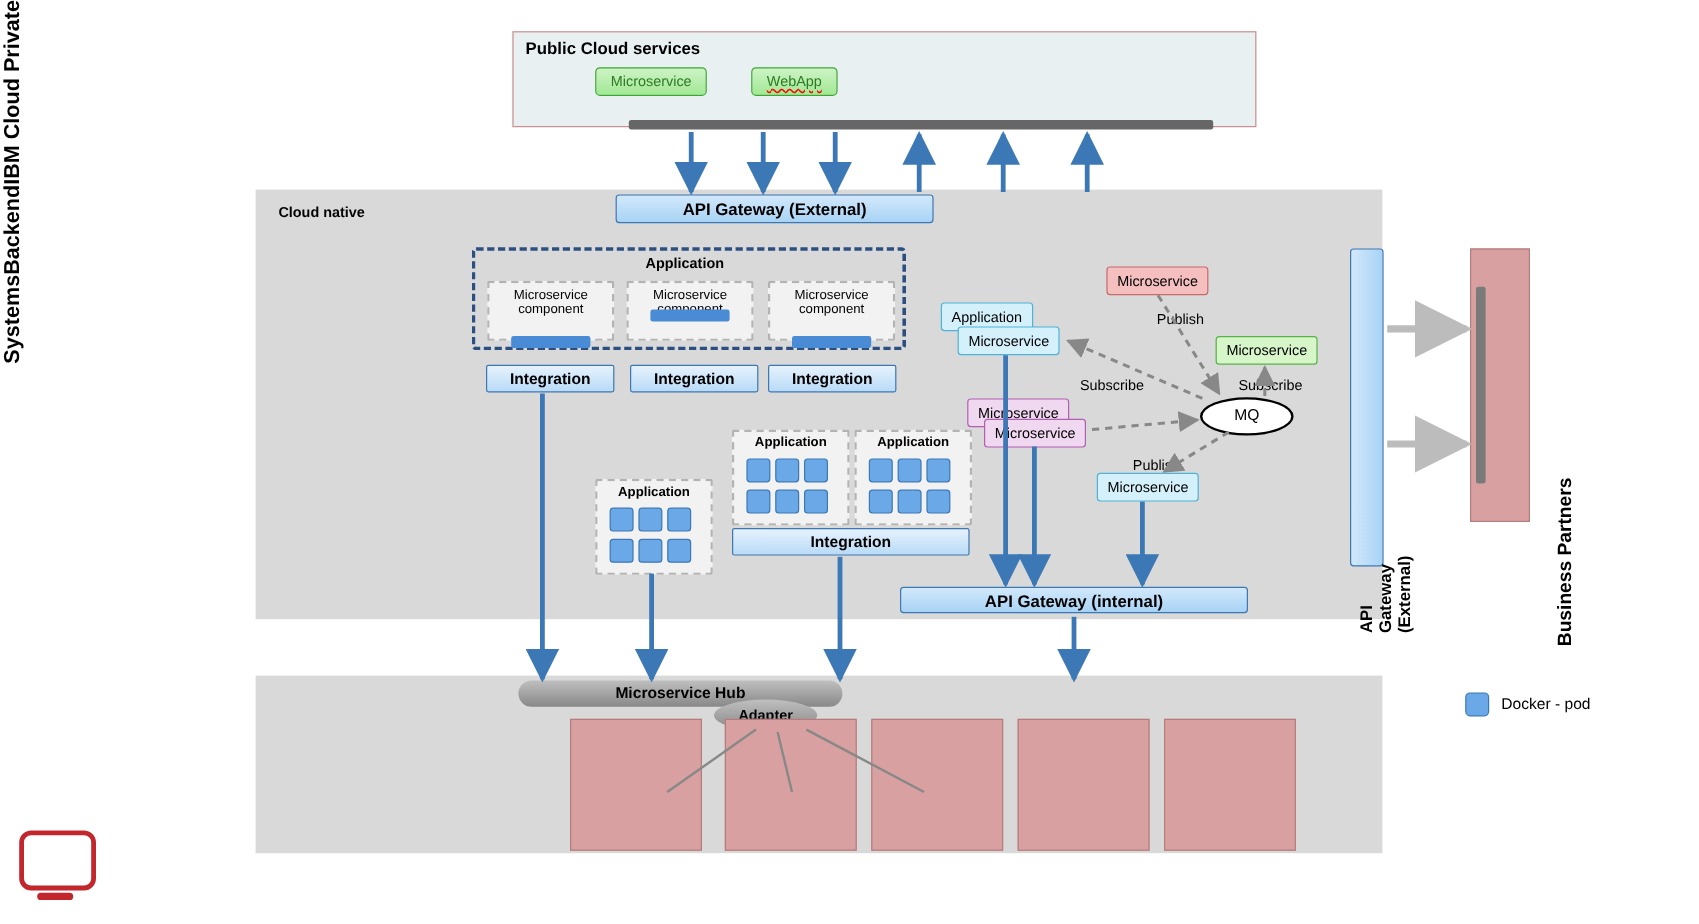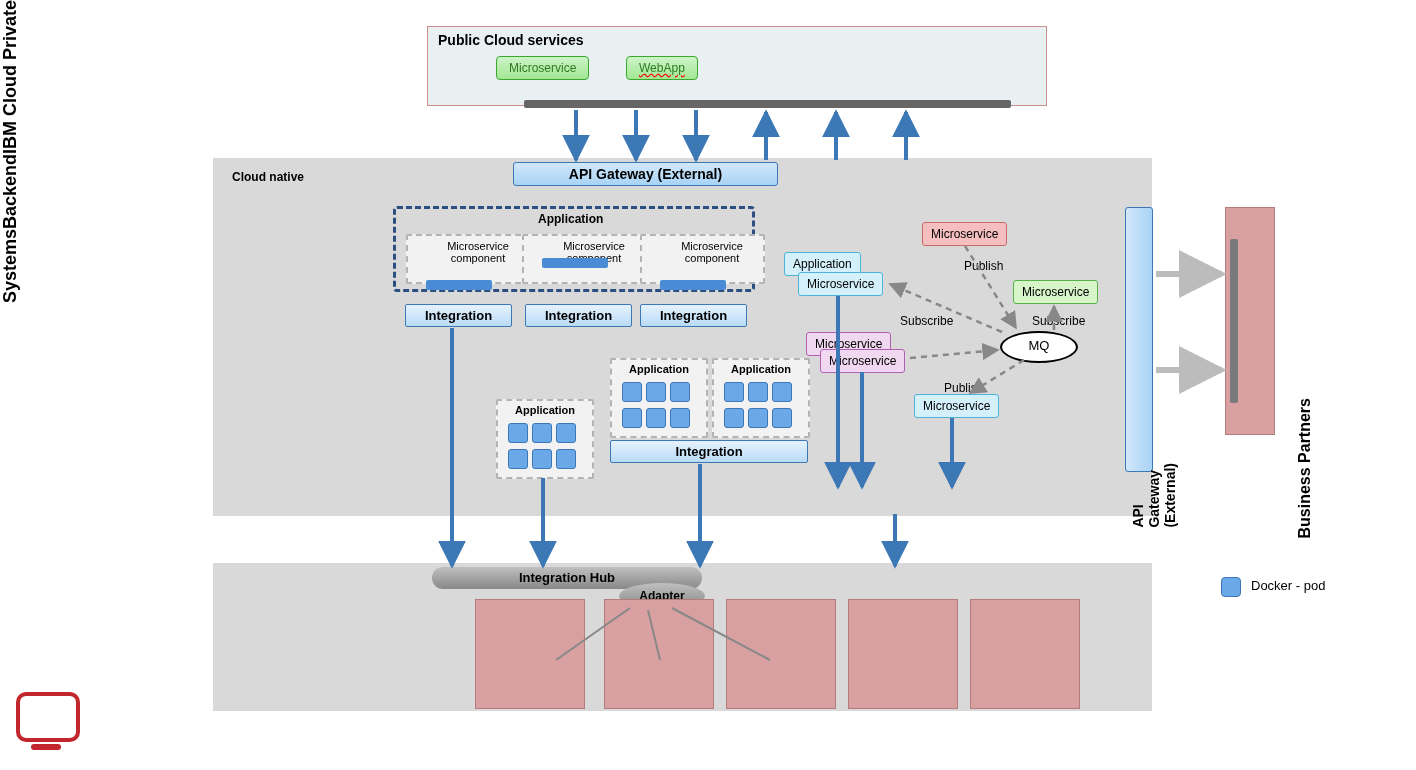--- a/index.html
+++ b/index.html
@@ -23,21 +23,21 @@
   
   .apiGw{background:linear-gradient(#d2e8fb,#a8d3f5);border:1px solid #3b78b5;text-align:center;font-weight:bold;font-size:14px;padding:3px 0;border-radius:3px;}
   .apiGwExt{left:513px;top:162px;width:265px;height:24px;}
   .apiGwInt{left:750px;top:489px;width:290px;height:22px;}
   .apiGwSide{left:1125px;top:207px;width:28px;height:265px;background:linear-gradient(90deg,#d2e8fb,#a8d3f5);border:1px solid #3b78b5;border-radius:3px;}
   .apiGwSideTxt{position:absolute;left:4px;top:255px;writing-mode:vertical-rl;transform:rotate(180deg);font-size:14px;font-weight:bold;}
 
   
   .appGroup{left:393px;top:206px;width:362px;height:86px;border:3px dashed #2c4f82;border-radius:4px;}
   .appGroupTitle{position:absolute;left:538px;top:212px;font-size:12px;font-weight:bold;}
-  .mcBox{position:absolute;width:102px;height:42px;border:2px dashed #b3b3b3;background:#f2f2f2;border-radius:2px;font-size:11px;text-align:center;padding-top:4px;line-height:1.1;padding-left:19px;}
+  .mcBox{position:absolute;width:102px;height:42px;border:2px dashed #b3b3b3;background:#f2f2f2;border-radius:2px;font-size:11px;text-align:center;padding-top:4px;line-height:1.1;}
   .mcBar{position:absolute;bottom:-8px;left:18px;width:66px;height:10px;background:#4a8bd6;border-radius:2px;}
 
   
   .integ{position:absolute;background:linear-gradient(#e6f2fd,#b9dbf7);border:1px solid #3b78b5;font-size:13px;font-weight:bold;text-align:center;border-radius:2px;padding:3px 0;}
 
   
   .appBox{position:absolute;border:2px dashed #b3b3b3;background:#f2f2f2;border-radius:2px;}
   .appBoxTitle{position:absolute;top:3px;left:0;right:0;text-align:center;font-size:11px;font-weight:bold;}
   .pod{width:18px;height:18px;background:#6aa8e8;border:1px solid #3b78b5;border-radius:3px;display:inline-block;margin:2px;}
   .podRow{position:absolute;left:8px;}
@@ -49,21 +49,21 @@
   .msRed{background:#f5bfbf;border:1px solid #c96a6a;}
   .msGreen{background:#d6f5c9;border:1px solid #58b247;}
 
   
   .mq{position:absolute;width:74px;height:28px;border:2px solid #000;border-radius:50%/50%;text-align:center;font-size:13px;line-height:26px;font-weight:normal;background:#fff;}
 
   
   .backend{left:213px;top:563px;width:939px;height:148px;background:#d9d9d9;}
   .beBlock{position:absolute;width:108px;height:108px;background:#d8a0a0;border:1px solid #b47d7d;}
   .integHub{position:absolute;left:432px;top:567px;width:270px;height:22px;background:linear-gradient(#bfbfbf,#888);border-radius:11px;text-align:center;font-size:13px;font-weight:bold;line-height:22px;}
-  .adapter{position:absolute;left:619px;top:583px;width:86px;height:26px;background:linear-gradient(#bfbfbf,#888);border-radius:50%/50%;text-align:center;font-size:12px;font-weight:bold;line-height:26px;}
+  .adapter{position:absolute;left:595px;top:583px;width:86px;height:26px;background:linear-gradient(#bfbfbf,#888);border-radius:50%/50%;text-align:center;font-size:12px;font-weight:bold;line-height:26px;}
 
   
   .bp{left:1225px;top:207px;width:50px;height:228px;background:#d8a0a0;border:1px solid #b47d7d;}
   .bpBar{position:absolute;left:1230px;top:239px;width:8px;height:164px;background:#7a7a7a;border-radius:2px;}
   .bpLabel{position:absolute;left:1296px;top:398px;writing-mode:vertical-rl;transform:rotate(180deg);font-size:16px;font-weight:bold;}
 
   
   .legend{position:absolute;left:1221px;top:577px;font-size:13px;}
   .legendPod{display:inline-block;width:18px;height:18px;background:#6aa8e8;border:1px solid #3b78b5;border-radius:4px;vertical-align:middle;margin-right:10px;}
 
@@ -131,31 +131,32 @@
   <div class="ms msPurple" style="left:820px;top:349px;">Microservice</div>
   <div class="ms msCyan" style="left:914px;top:394px;">Microservice</div>
 
   <div class="mq" style="left:1000px;top:331px;">MQ</div>
 
   <div class="smallTxt" style="left:964px;top:248px;">Publish</div>
   <div class="smallTxt" style="left:900px;top:303px;">Subscribe</div>
   <div class="smallTxt" style="left:1032px;top:303px;">Subscribe</div>
   <div class="smallTxt" style="left:944px;top:370px;">Publish</div>
 
+  <div class="box apiGw apiGwInt">API Gateway (internal)</div>
 
   <div class="box apiGwSide">
     <div class="apiGwSideTxt">API Gateway (External)</div>
   </div>
 
   <div class="box bp"></div>
   <div class="bpBar"></div>
   <div class="bpLabel">Business Partners</div>
 
   <div class="box backend"></div>
-  <div class="integHub">Integration Hub</div>
+  <div class="integHub">Microservice Hub</div>
   <div class="adapter">Adapter</div>
   <div class="beBlock" style="left:475px;top:599px;"></div>
   <div class="beBlock" style="left:604px;top:599px;"></div>
   <div class="beBlock" style="left:726px;top:599px;"></div>
   <div class="beBlock" style="left:848px;top:599px;"></div>
   <div class="beBlock" style="left:970px;top:599px;"></div>
 
   <div class="vlbl leftLbl1">IBM Cloud Private</div>
   <div class="vlbl leftLbl2a">Backend</div>
   <div class="vlbl leftLbl2b">Systems</div>

